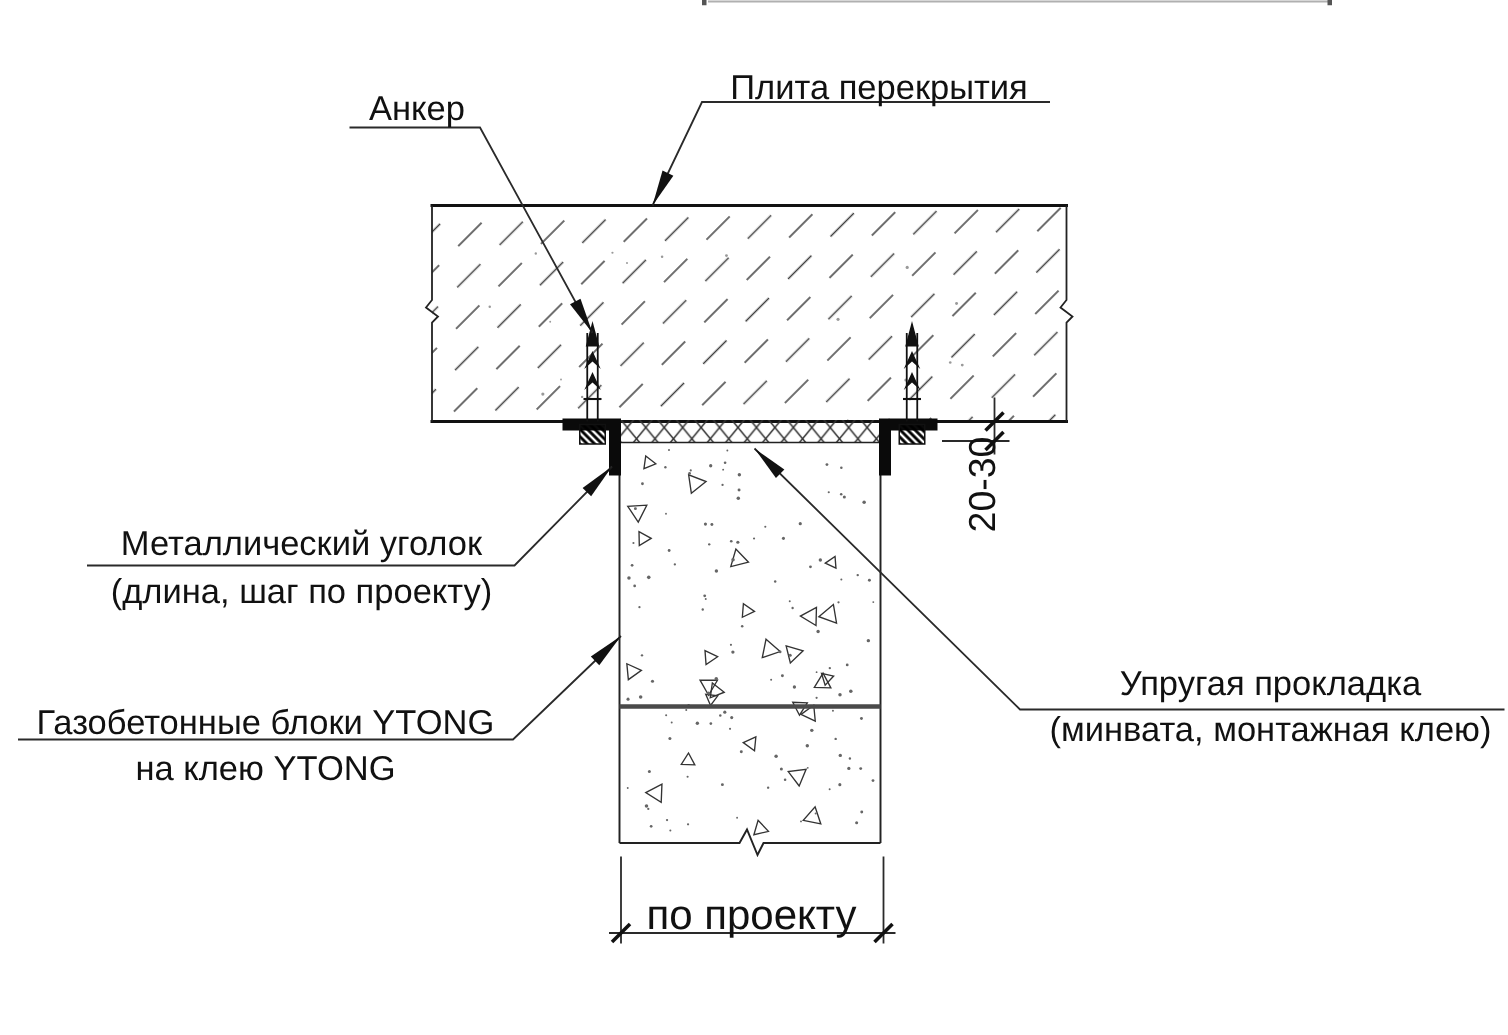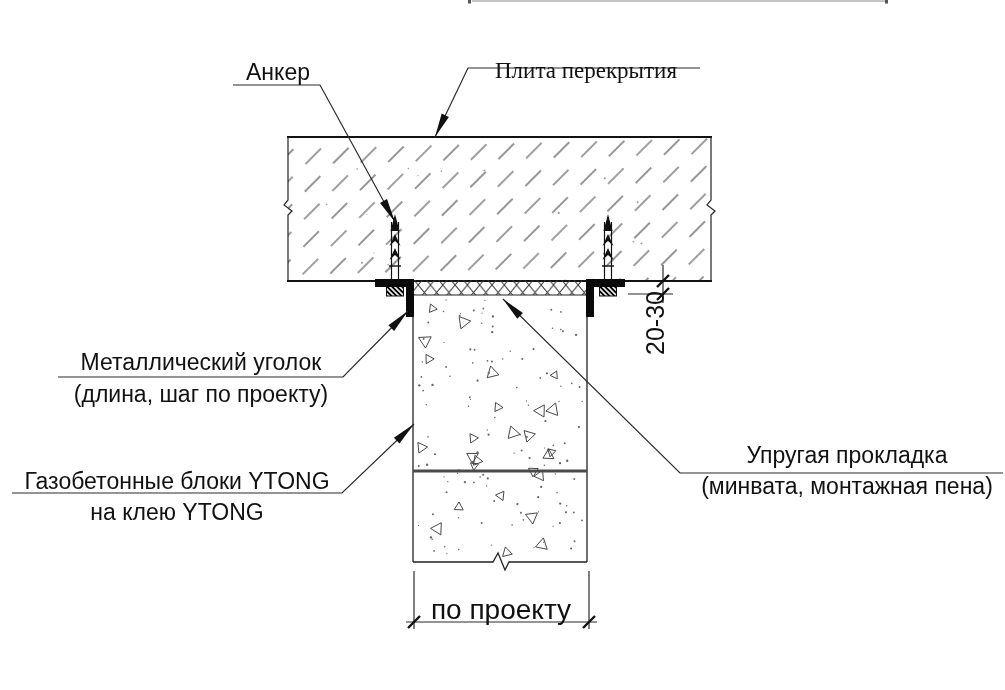--- a/index.html
+++ b/index.html
@@ -292,34 +292,34 @@
     <g>
       <line x1="628" y1="294" x2="673" y2="294" stroke="#2a2a2a" stroke-width="1.2"></line>
       <line x1="663" y1="265" x2="663" y2="303" stroke="#2a2a2a" stroke-width="1.2"></line>
       <line x1="657" y1="287" x2="669" y2="275" stroke="#111" stroke-width="2.4"></line>
       <line x1="657" y1="300" x2="669" y2="288" stroke="#111" stroke-width="2.4"></line>
     </g>
   </svg>
 
   <div class="lbl" id="label-anker" style="left:233px;top:57px;width:90px;">Анкер</div>
 
-  <div class="lbl" id="label-plita" style="left:470px;top:55px;width:232px;font-family:Liberation Serif, serif;">Плита перекрытия</div>
+  <div class="lbl" id="label-plita" style="left:470px;top:43px;width:232px;">Плита перекрытия</div>
 
   <div class="lbl" style="left:56px;top:346px;width:290px;line-height:32px;">
     <span class="ln">Металлический уголок</span>
     <span class="ln">(длина, шаг по проекту)</span>
   </div>
 
   <div class="lbl" style="left:14px;top:466px;width:326px;">
     <span class="ln">Газобетонные блоки YTONG</span>
     <span class="ln">на клею YTONG</span>
   </div>
 
   <div class="lbl" style="left:690px;top:440px;width:314px;text-align:center;">
     <span class="ln">Упругая прокладка</span>
-    <span class="ln">(минвата, монтажная пена)</span>
+    <span class="ln">(минвата, монтажная клею)</span>
   </div>
 
   <div class="lbl" id="dim-width" style="left:420px;top:594px;width:162px;">по проекту</div>
 
   <div class="lbl" id="dim-gap" style="left:612px;top:309px;width:84px;height:28px;">20-30</div>
 
 </div>
 
 </body></html>

